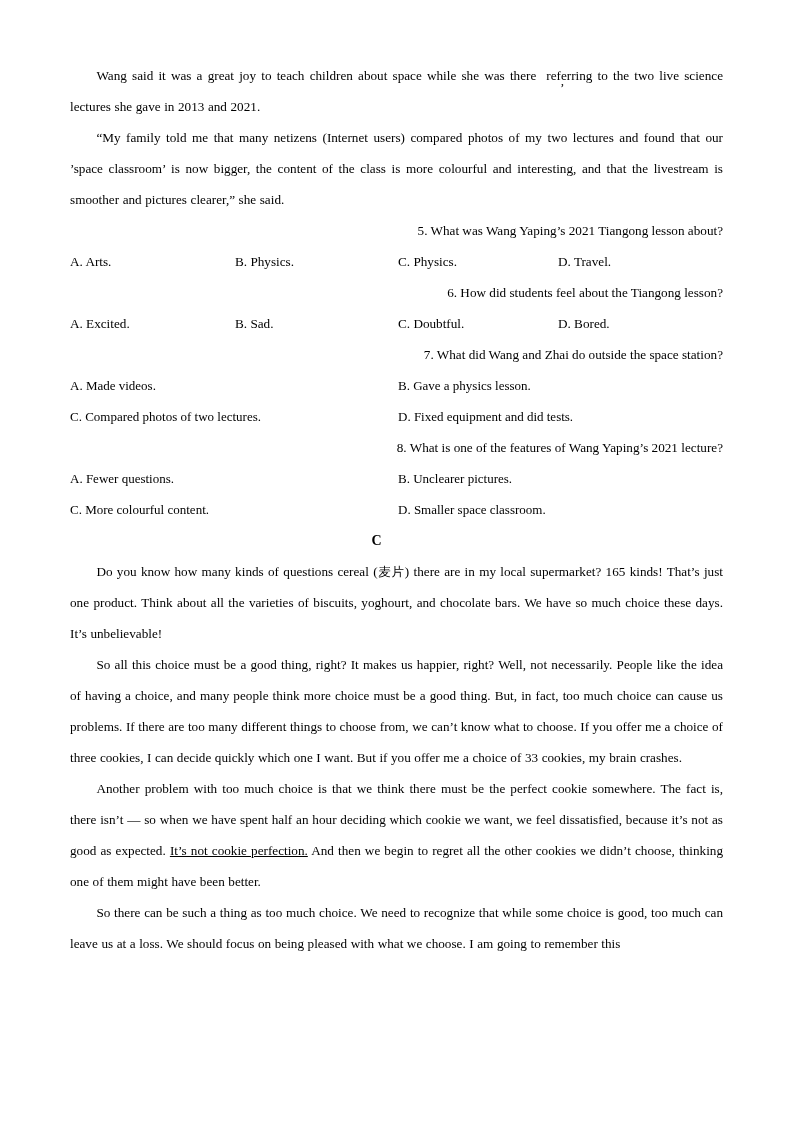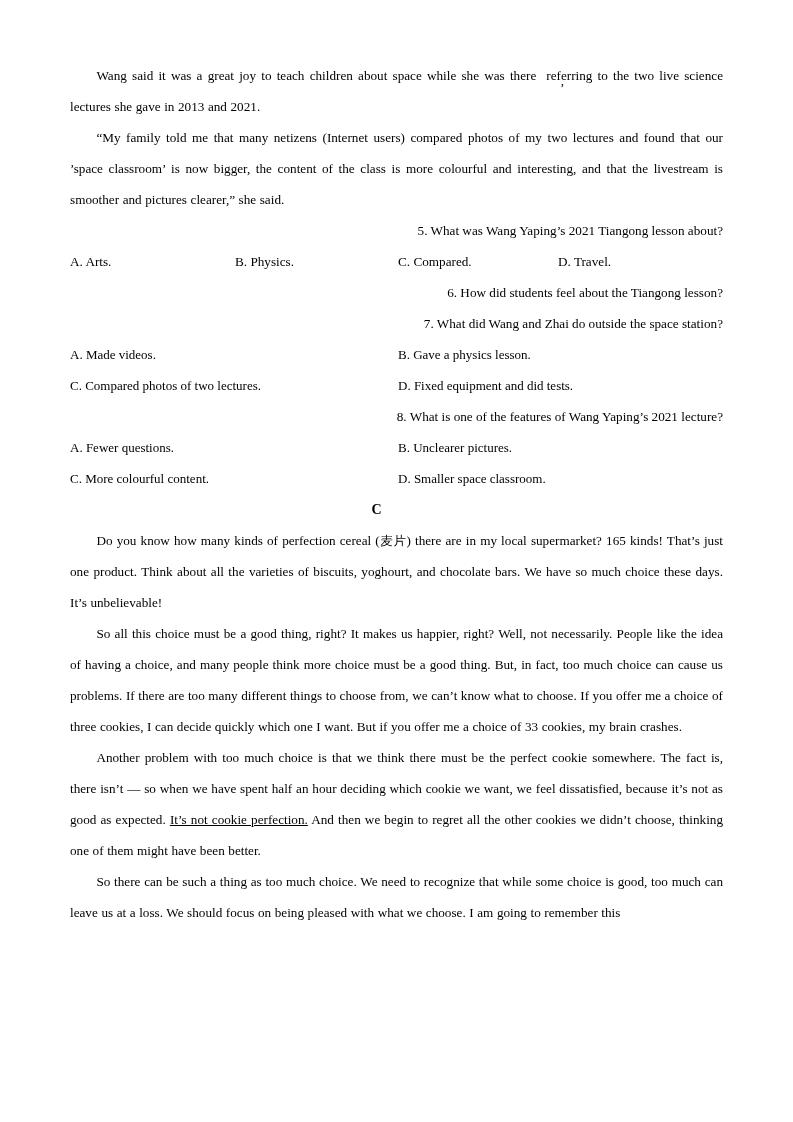--- a/index.html
+++ b/index.html
@@ -118,25 +118,31 @@
   <div id="content">
 
     <p class="para"><span>Wang said it was a great joy to teach children about space while she was there</span><span class="odd-comma">,</span><span>referring to the two live science lectures she gave in 2013 and 2021.</span></p>
 
     <p class="para">“My family told me that many netizens (Internet users) compared photos of my two lectures and found that our ’space classroom’ is now bigger, the content of the class is more colourful and interesting, and that the livestream is smoother and pictures clearer,” she said.</p>
 
     <p class="qline">5. What was Wang Yaping’s 2021 Tiangong lesson about?</p>
     <div class="opts4">
       <span class="o oA">A. Arts.</span>
       <span class="o oB">B. Physics.</span>
-      <span class="o oC">C. Compared.</span>
+      <span class="o oC">C. Physics.</span>
       <span class="o oD">D. Travel.</span>
     </div>
 
     <p class="qline">6. How did students feel about the Tiangong lesson?</p>
+    <div class="opts4">
+      <span class="o oA">A. Excited.</span>
+      <span class="o oB">B. Sad.</span>
+      <span class="o oC">C. Doubtful.</span>
+      <span class="o oD">D. Bored.</span>
+    </div>
 
     <p class="qline">7. What did Wang and Zhai do outside the space station?</p>
     <div class="opts2">
       <span class="o oL">A. Made videos.</span>
       <span class="o oR">B. Gave a physics lesson.</span>
     </div>
     <div class="opts2">
       <span class="o oL">C. Compared photos of two lectures.</span>
       <span class="o oR">D. Fixed equipment and did tests.</span>
     </div>
@@ -146,21 +152,21 @@
       <span class="o oL">A. Fewer questions.</span>
       <span class="o oR">B. Unclearer pictures.</span>
     </div>
     <div class="opts2">
       <span class="o oL">C. More colourful content.</span>
       <span class="o oR">D. Smaller space classroom.</span>
     </div>
 
     <p class="section-head">C</p>
 
-    <p class="para"><span>Do you know how many kinds of perfection cereal (</span><span class="cjk">麦片</span><span>) there are in my local supermarket? 165 kinds! That’s just one product. Think about all the varieties of biscuits, yoghourt, and chocolate bars. We have so much choice these days. It’s unbelievable!</span></p>
+    <p class="para"><span>Do you know how many kinds of questions cereal (</span><span class="cjk">麦片</span><span>) there are in my local supermarket? 165 kinds! That’s just one product. Think about all the varieties of biscuits, yoghourt, and chocolate bars. We have so much choice these days. It’s unbelievable!</span></p>
 
     <p class="para">So all this choice must be a good thing, right? It makes us happier, right? Well, not necessarily. People like the idea of having a choice, and many people think more choice must be a good thing. But, in fact, too much choice can cause us problems. If there are too many different things to choose from, we can’t know what to choose. If you offer me a choice of three cookies, I can decide quickly which one I want. But if you offer me a choice of 33 cookies, my brain crashes.</p>
 
     <p class="para"><span>Another problem with too much choice is that we think there must be the perfect cookie somewhere. The fact is, there isn’t — so when we have spent half an hour deciding which cookie we want, we feel dissatisfied, because it’s not as good as expected. </span><span class="underlined">It’s not cookie perfection.</span><span> And then we begin to regret all the other cookies we didn’t choose, thinking one of them might have been better.</span></p>
 
     <p class="para">So there can be such a thing as too much choice. We need to recognize that while some choice is good, too much can leave us at a loss. We should focus on being pleased with what we choose. I am going to remember this</p>
 
   </div>
 
   <div id="footer">

